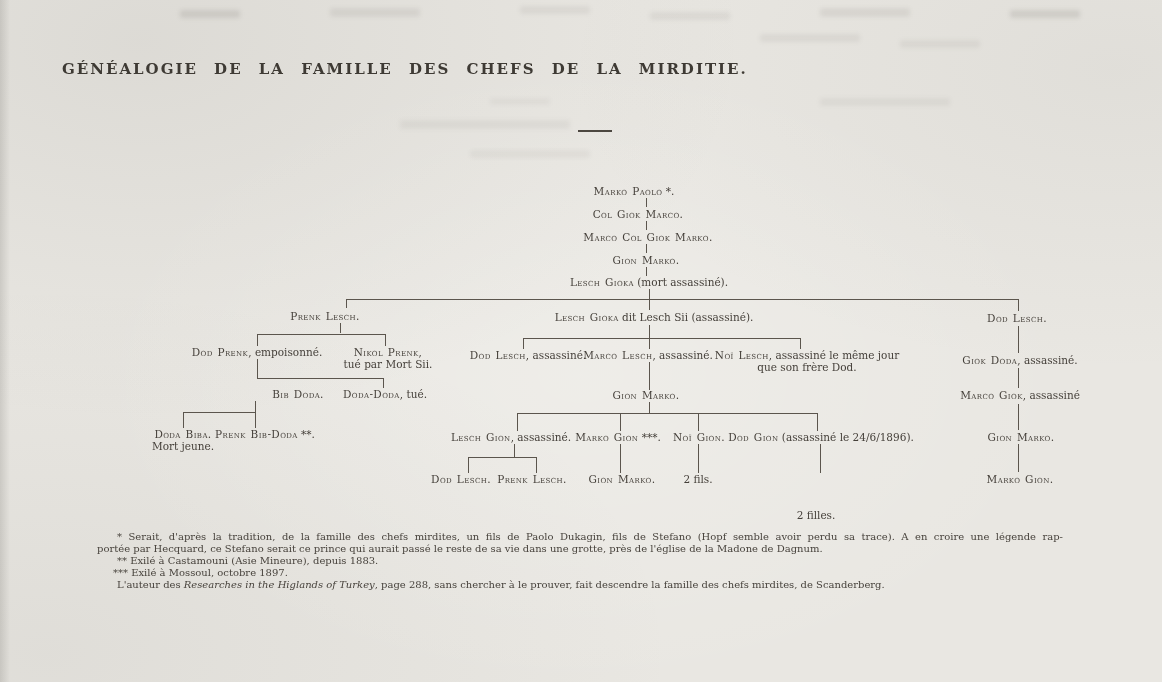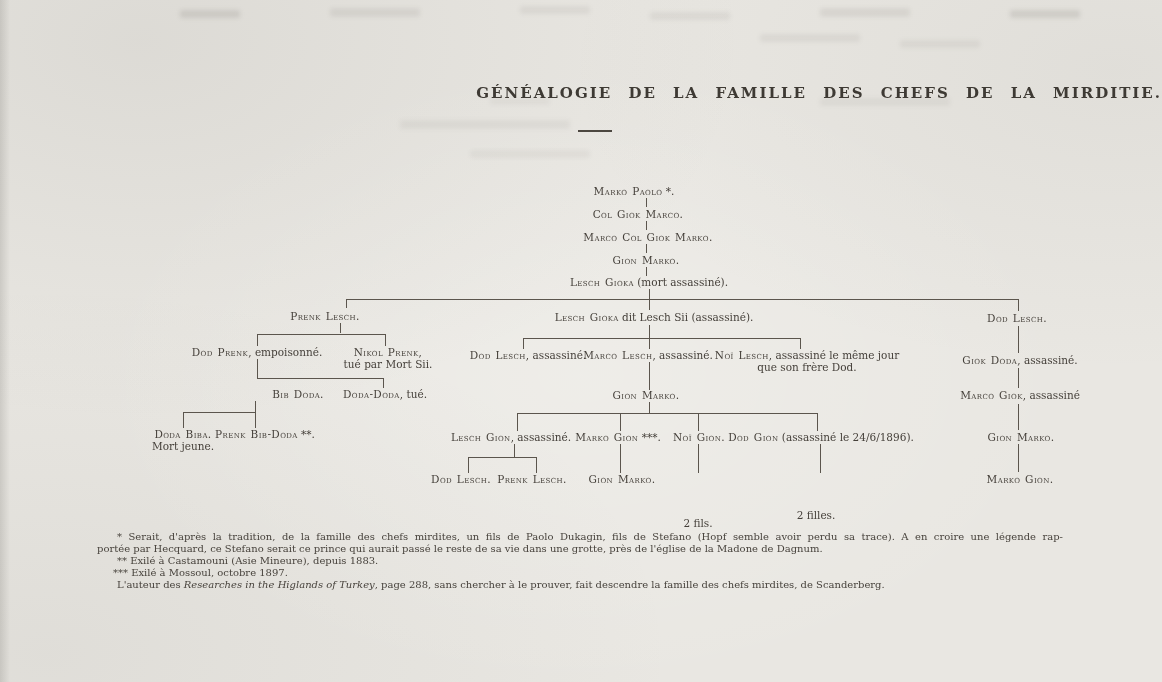--- a/index.html
+++ b/index.html
@@ -11,21 +11,21 @@
       radial-gradient(ellipse at 96% 10%, rgba(110,108,100,0.07), transparent 35%),
       radial-gradient(ellipse at 50% 55%, rgba(255,255,252,0.25), transparent 60%),
       radial-gradient(ellipse at 4% 96%, rgba(110,108,100,0.08), transparent 40%);
     font-family:"DejaVu Serif", serif;
   }
   .edge-left { position:absolute; left:0; top:0; width:10px; height:682px;
     background:linear-gradient(90deg, rgba(90,88,82,0.18), rgba(90,88,82,0)); }
   .artifact { position:absolute; background:rgba(120,118,110,0.18); filter:blur(2px); border-radius:2px; }
 
   .title {
-    position:absolute; left:62px; top:84px; width:1100px; text-align:right;
+    position:absolute; left:62px; top:60px; width:1100px; text-align:left;
     font-weight:bold; font-size:15px; letter-spacing:2px; word-spacing:9px;
     color:#3e3a34; white-space:nowrap;
   }
   .rule { position:absolute; left:578px; top:130px; width:34px; height:2px; background:#4c4740; }
 
   .node {
     position:absolute; transform:translateX(-50%);
     white-space:nowrap; text-align:center;
     color:#443f39; font-size:10.5px; line-height:11.5px;
   }
@@ -139,21 +139,21 @@
   <div class="hl" style="left:468px;top:457px;width:69px;"></div>
   <div class="vl" style="left:468px;top:457px;height:16px;"></div>
   <div class="vl" style="left:536px;top:457px;height:16px;"></div>
   <div class="vl" style="left:620px;top:444px;height:29px;"></div>
   <div class="vl" style="left:698px;top:444px;height:29px;"></div>
   <div class="vl" style="left:820px;top:444px;height:29px;"></div>
 
   <div class="node" style="left:461px;top:474px;"><span class="sc">Dod Lesch.</span></div>
   <div class="node" style="left:532px;top:474px;"><span class="sc">Prenk Lesch.</span></div>
   <div class="node" style="left:622px;top:474px;"><span class="sc">Gion Marko.</span></div>
-  <div class="node" style="left:698px;top:474px;margin-top:44px;"><span class="rm">2 fils.</span></div>
+  <div class="node" style="left:698px;top:474px;"><span class="rm">2 fils.</span></div>
   <div class="node" style="left:816px;top:474px;margin-top:36px;"><span class="rm">2 filles.</span></div>
 
   <div class="vl" style="left:1018px;top:326px;height:27px;"></div>
   <div class="node" style="left:1020px;top:355px;"><span class="sc">Giok Doda</span><span class="rm">, assassiné.</span></div>
   <div class="vl" style="left:1018px;top:368px;height:20px;"></div>
   <div class="node" style="left:1020px;top:390px;"><span class="sc">Marco Giok</span><span class="rm">, assassiné</span></div>
   <div class="vl" style="left:1018px;top:404px;height:26px;"></div>
   <div class="node" style="left:1021px;top:432px;"><span class="sc">Gion Marko.</span></div>
   <div class="vl" style="left:1018px;top:444px;height:28px;"></div>
   <div class="node" style="left:1020px;top:474px;"><span class="sc">Marko Gion.</span></div>

